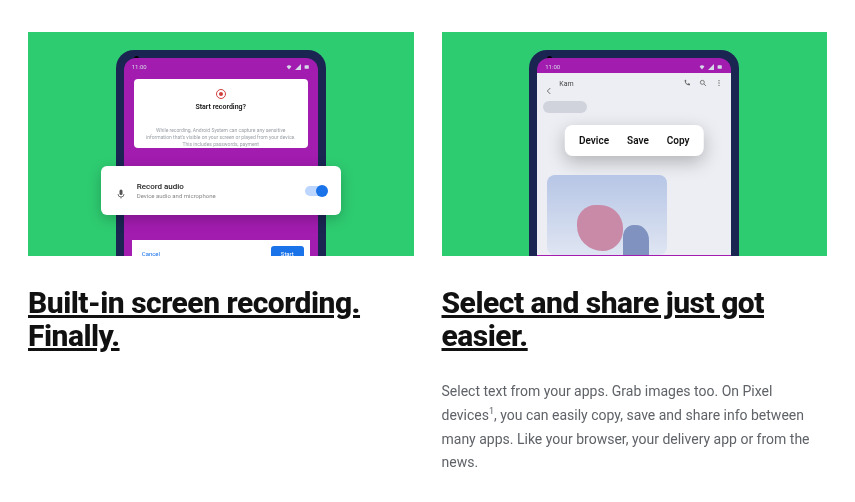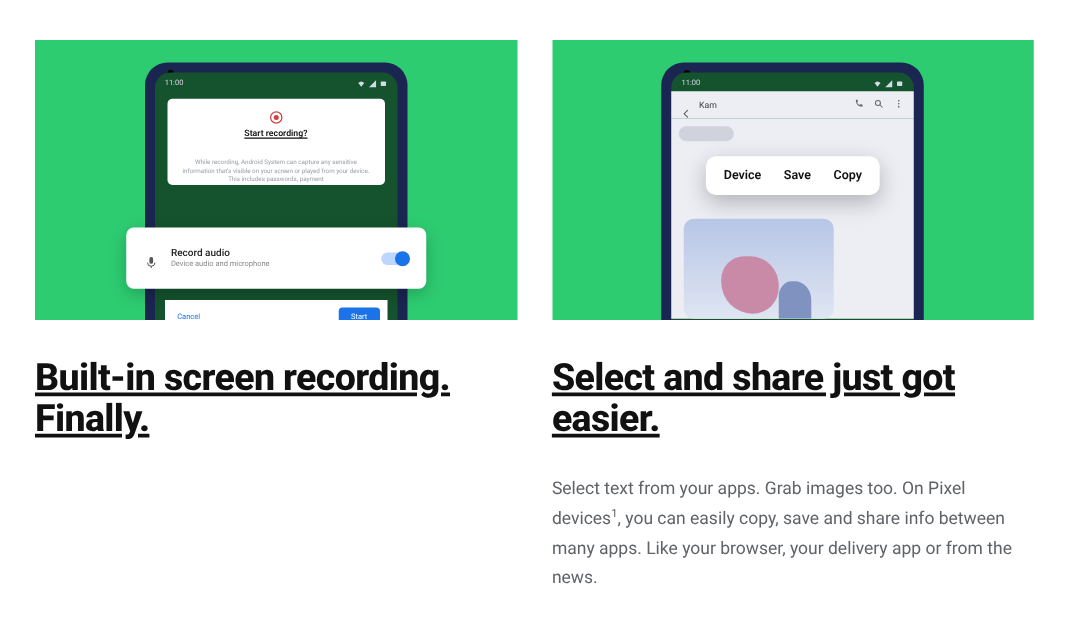--- a/index.html
+++ b/index.html
@@ -33,21 +33,21 @@
   .phone {
     margin-top: 18px;
     width: 210px;
     height: 240px;
     background: #1a2552;
     border-radius: 18px 18px 0 0;
     padding: 8px 8px 0 8px;
     position: relative;
   }
   .phone-screen {
-    background: #14532d;
+    background: #a21caf;
     border-radius: 12px 12px 0 0;
     height: 100%;
     position: relative;
     overflow: visible;
   }
   .status-bar {
     display: flex;
     justify-content: space-between;
     align-items: center;
     padding: 5px 8px 3px 8px;
@@ -75,21 +75,21 @@
     padding: 10px 10px 0 10px;
     text-align: center;
     position: relative;
   }
   .dialog .rec-icon {
     width: 10px; height: 10px; margin: 0 auto 4px auto;
     border: 1px solid #d23f3f; border-radius: 50%;
     display: flex; align-items: center; justify-content: center;
   }
   .dialog .rec-icon::after { content:""; width:4px; height:4px; background:#d23f3f; border-radius:50%; }
-  .dialog-title { font-size: 7px; font-weight: 600; color:#111; margin-bottom: 16px; text-decoration: underline; }
+  .dialog-title { font-size: 7px; font-weight: 600; color:#111; margin-bottom: 16px; }
   .dialog-body { font-size: 5px; color:#9aa0a6; line-height: 1.4; }
   .option-card {
     position: absolute;
     background:#fff;
     border-radius: 6px;
     box-shadow: 0 4px 14px rgba(0,0,0,0.22);
     left: 50%;
     transform: translateX(-50%);
     width: 240px;
     padding: 10px 14px;
@@ -231,21 +231,21 @@
               </span>
             </div>
           </div>
 
           <div class="dialog">
             <div class="rec-icon"></div>
             <div class="dialog-title">Start recording?</div>
             <div class="dialog-body">While recording, Android System can capture any sensitive information that's visible on your screen or played from your device. This includes passwords, payment</div>
           </div>
 
-          <div class="option-card" style="top:124px;">
+          <div class="option-card" style="top:108px;">
             <div class="option-row">
               <span class="opt-icon">
                 <svg viewBox="0 0 24 24">
                     <rect x="9" y="3" width="6" height="11" rx="3" fill="#555"></rect>
                     <path d="M6 12a6 6 0 0 0 12 0" stroke="#555" stroke-width="1.6" fill="none"></path>
                     <line x1="12" y1="18" x2="12" y2="21" stroke="#555" stroke-width="1.6"></line>
                   </svg>
               </span>
               <div class="opt-text">
                 <div class="opt-label">Record audio</div>

